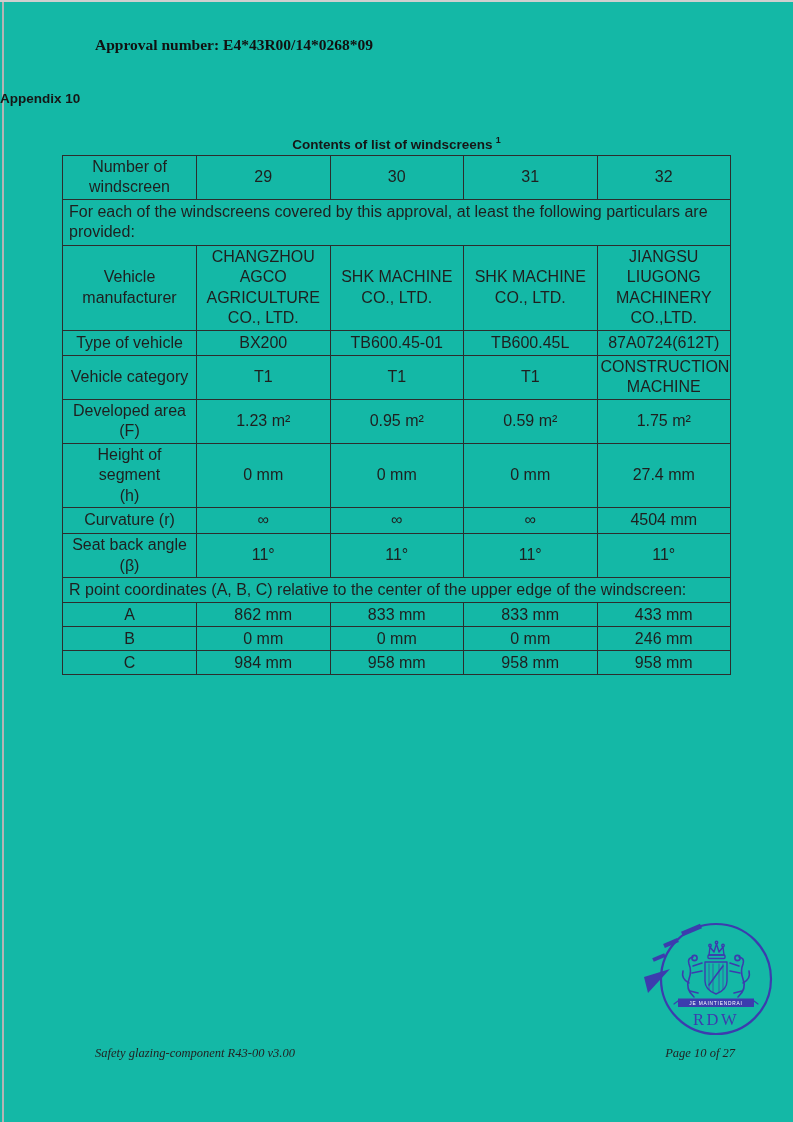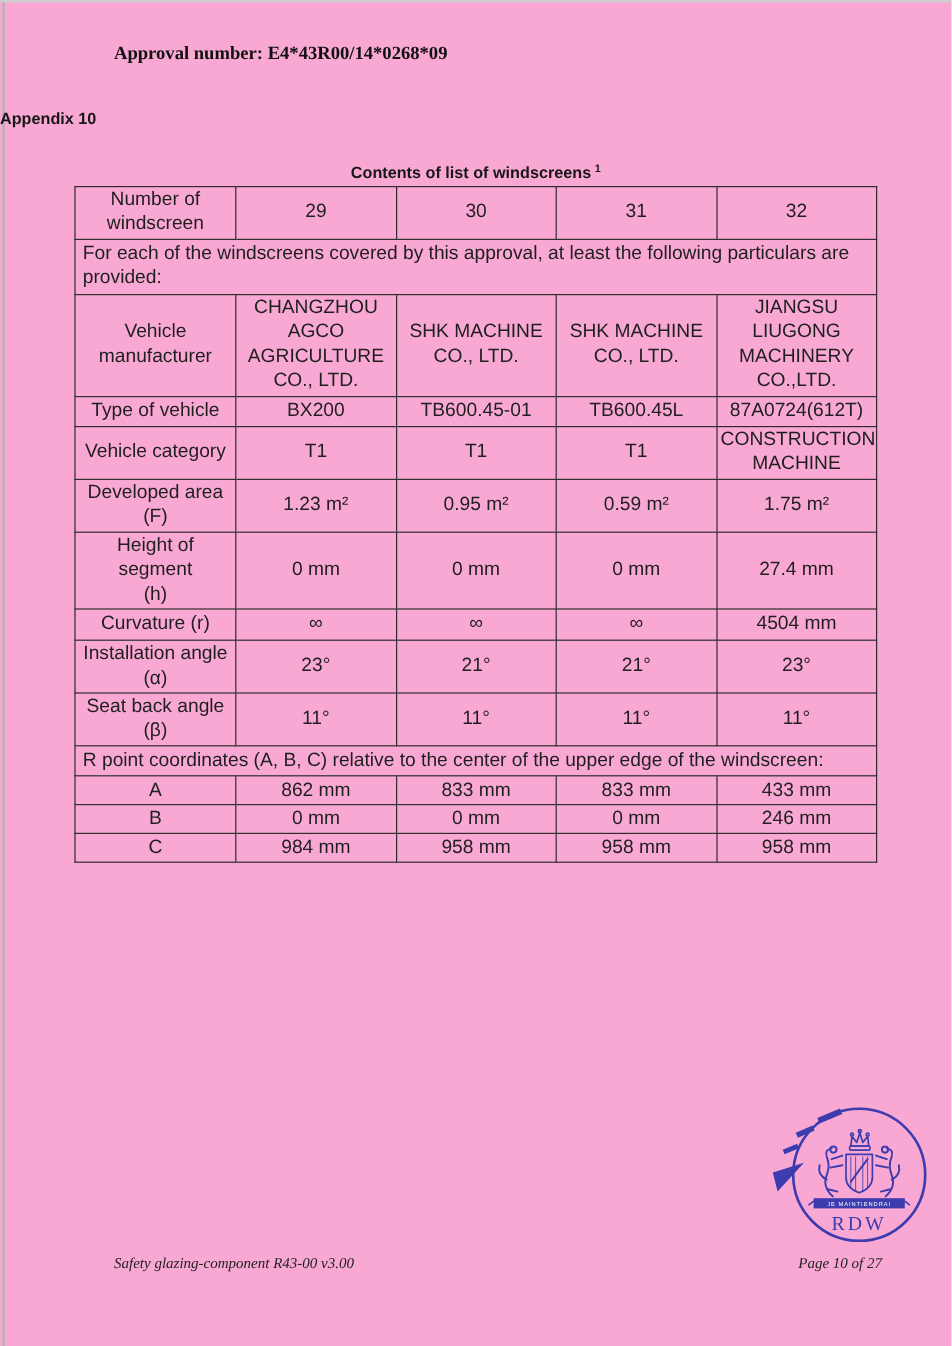--- a/index.html
+++ b/index.html
@@ -1,17 +1,17 @@
 <!DOCTYPE html>
 <html><head>
 <meta charset="utf-8">
 <style>
   html,body { margin:0; padding:0; background:#ffffff; }
   .page {
-    position:relative; width:793px; height:1122px; background:#f9a8d4;
+    position:relative; width:793px; height:1122px; background:#14b8a6;
     font-family:"Liberation Sans", sans-serif; color:#1d1d1d; overflow:hidden;
   }
   .edge-left { position:absolute; left:2px; top:0; width:2px; height:100%; background:#b4b4b4; }
   .edge-top  { position:absolute; left:0; top:0; width:100%; height:2px; background:#cfcfcf; }
 
   .approval-line {
     position:absolute; left:95px; top:36px;
     font-family:"Liberation Serif", serif; font-weight:bold; font-size:15.5px; color:#111;
   }
   .doc-title {
@@ -127,28 +127,20 @@
         <td>0 mm</td>
         <td>27.4 mm</td>
       </tr>
       <tr class="r-curv">
         <td>Curvature (r)</td>
         <td>∞</td>
         <td>∞</td>
         <td>∞</td>
         <td>4504 mm</td>
       </tr>
-      <tr class="r-inst">
-        <td>Installation angle
-(α)</td>
-        <td>23°</td>
-        <td>21°</td>
-        <td>21°</td>
-        <td>23°</td>
-      </tr>
       <tr class="r-seat">
         <td>Seat back angle (β)</td>
         <td>11°</td>
         <td>11°</td>
         <td>11°</td>
         <td>11°</td>
       </tr>
       <tr class="r-note">
         <td class="note-cell" colspan="5">R point coordinates (A, B, C) relative to the center of the upper edge of the windscreen:</td>
       </tr>

